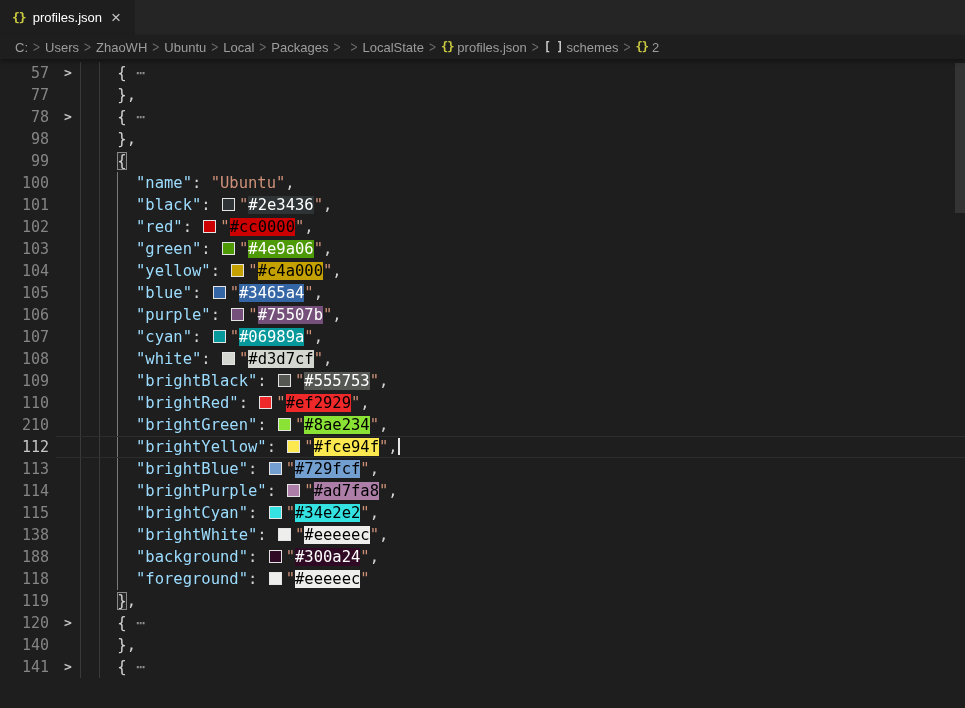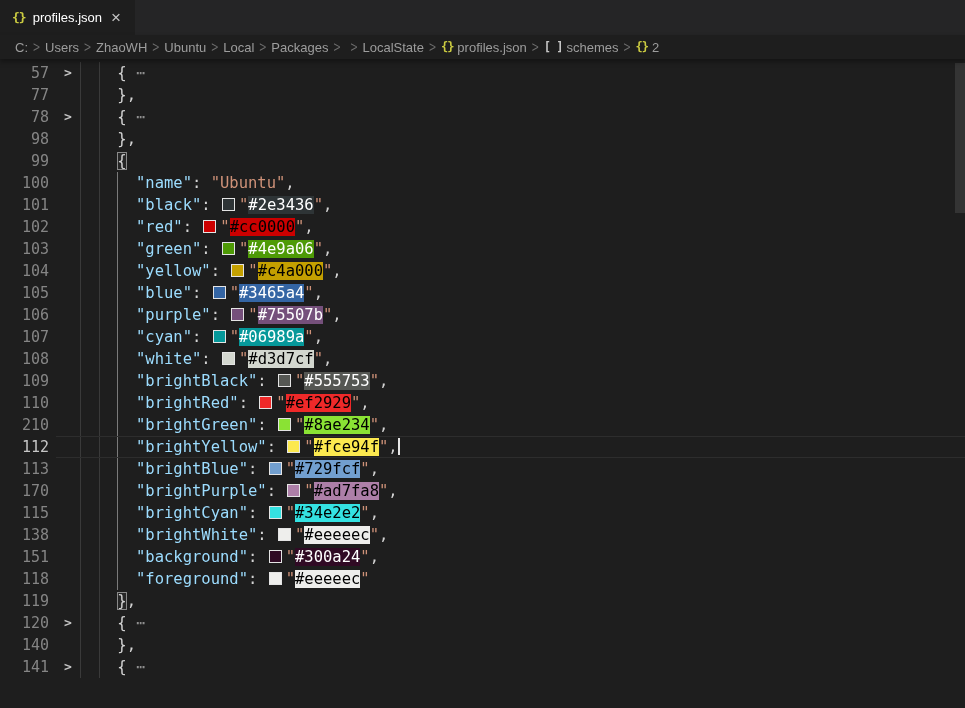--- a/index.html
+++ b/index.html
@@ -212,36 +212,36 @@
           <span class="lnum">112</span>
           <span class="foldcol"></span>
           <span class="ccontent"><span class="guide" style="left: calc(0ch);"></span><span class="guide" style="left: calc(2ch);"></span><span class="guide bracket" style="left: calc(4ch);"></span><span>      <span class="tok-key">"brightYellow"</span><span class="tok-punct">: </span><span class="swatch" style="background: rgb(252, 233, 79);"></span><span class="tok-str">"</span><span class="hexval" style="background: rgb(252, 233, 79); color: rgb(0, 0, 0);">#fce94f</span><span class="tok-str">"</span><span class="tok-punct">,</span><span class="cursor"></span></span></span>
         </div>
         <div class="row">
           <span class="lnum">113</span>
           <span class="foldcol"></span>
           <span class="ccontent"><span class="guide" style="left: calc(0ch);"></span><span class="guide" style="left: calc(2ch);"></span><span class="guide bracket" style="left: calc(4ch);"></span><span>      <span class="tok-key">"brightBlue"</span><span class="tok-punct">: </span><span class="swatch" style="background: rgb(114, 159, 207);"></span><span class="tok-str">"</span><span class="hexval" style="background: rgb(114, 159, 207); color: rgb(0, 0, 0);">#729fcf</span><span class="tok-str">"</span><span class="tok-punct">,</span></span></span>
         </div>
         <div class="row">
-          <span class="lnum">170</span>
+          <span class="lnum">114</span>
           <span class="foldcol"></span>
           <span class="ccontent"><span class="guide" style="left: calc(0ch);"></span><span class="guide" style="left: calc(2ch);"></span><span class="guide bracket" style="left: calc(4ch);"></span><span>      <span class="tok-key">"brightPurple"</span><span class="tok-punct">: </span><span class="swatch" style="background: rgb(173, 127, 168);"></span><span class="tok-str">"</span><span class="hexval" style="background: rgb(173, 127, 168); color: rgb(0, 0, 0);">#ad7fa8</span><span class="tok-str">"</span><span class="tok-punct">,</span></span></span>
         </div>
         <div class="row">
           <span class="lnum">115</span>
           <span class="foldcol"></span>
           <span class="ccontent"><span class="guide" style="left: calc(0ch);"></span><span class="guide" style="left: calc(2ch);"></span><span class="guide bracket" style="left: calc(4ch);"></span><span>      <span class="tok-key">"brightCyan"</span><span class="tok-punct">: </span><span class="swatch" style="background: rgb(52, 226, 226);"></span><span class="tok-str">"</span><span class="hexval" style="background: rgb(52, 226, 226); color: rgb(0, 0, 0);">#34e2e2</span><span class="tok-str">"</span><span class="tok-punct">,</span></span></span>
         </div>
         <div class="row">
           <span class="lnum">138</span>
           <span class="foldcol"></span>
           <span class="ccontent"><span class="guide" style="left: calc(0ch);"></span><span class="guide" style="left: calc(2ch);"></span><span class="guide bracket" style="left: calc(4ch);"></span><span>      <span class="tok-key">"brightWhite"</span><span class="tok-punct">: </span><span class="swatch" style="background: rgb(238, 238, 236);"></span><span class="tok-str">"</span><span class="hexval" style="background: rgb(238, 238, 236); color: rgb(0, 0, 0);">#eeeeec</span><span class="tok-str">"</span><span class="tok-punct">,</span></span></span>
         </div>
         <div class="row">
-          <span class="lnum">151</span>
+          <span class="lnum">188</span>
           <span class="foldcol"></span>
           <span class="ccontent"><span class="guide" style="left: calc(0ch);"></span><span class="guide" style="left: calc(2ch);"></span><span class="guide bracket" style="left: calc(4ch);"></span><span>      <span class="tok-key">"background"</span><span class="tok-punct">: </span><span class="swatch" style="background: rgb(48, 10, 36);"></span><span class="tok-str">"</span><span class="hexval" style="background: rgb(48, 10, 36); color: rgb(255, 255, 255);">#300a24</span><span class="tok-str">"</span><span class="tok-punct">,</span></span></span>
         </div>
         <div class="row">
           <span class="lnum">118</span>
           <span class="foldcol"></span>
           <span class="ccontent"><span class="guide" style="left: calc(0ch);"></span><span class="guide" style="left: calc(2ch);"></span><span class="guide bracket" style="left: calc(4ch);"></span><span>      <span class="tok-key">"foreground"</span><span class="tok-punct">: </span><span class="swatch" style="background: rgb(238, 238, 236);"></span><span class="tok-str">"</span><span class="hexval" style="background: rgb(238, 238, 236); color: rgb(0, 0, 0);">#eeeeec</span><span class="tok-str">"</span></span></span>
         </div>
         <div class="row">
           <span class="lnum">119</span>

